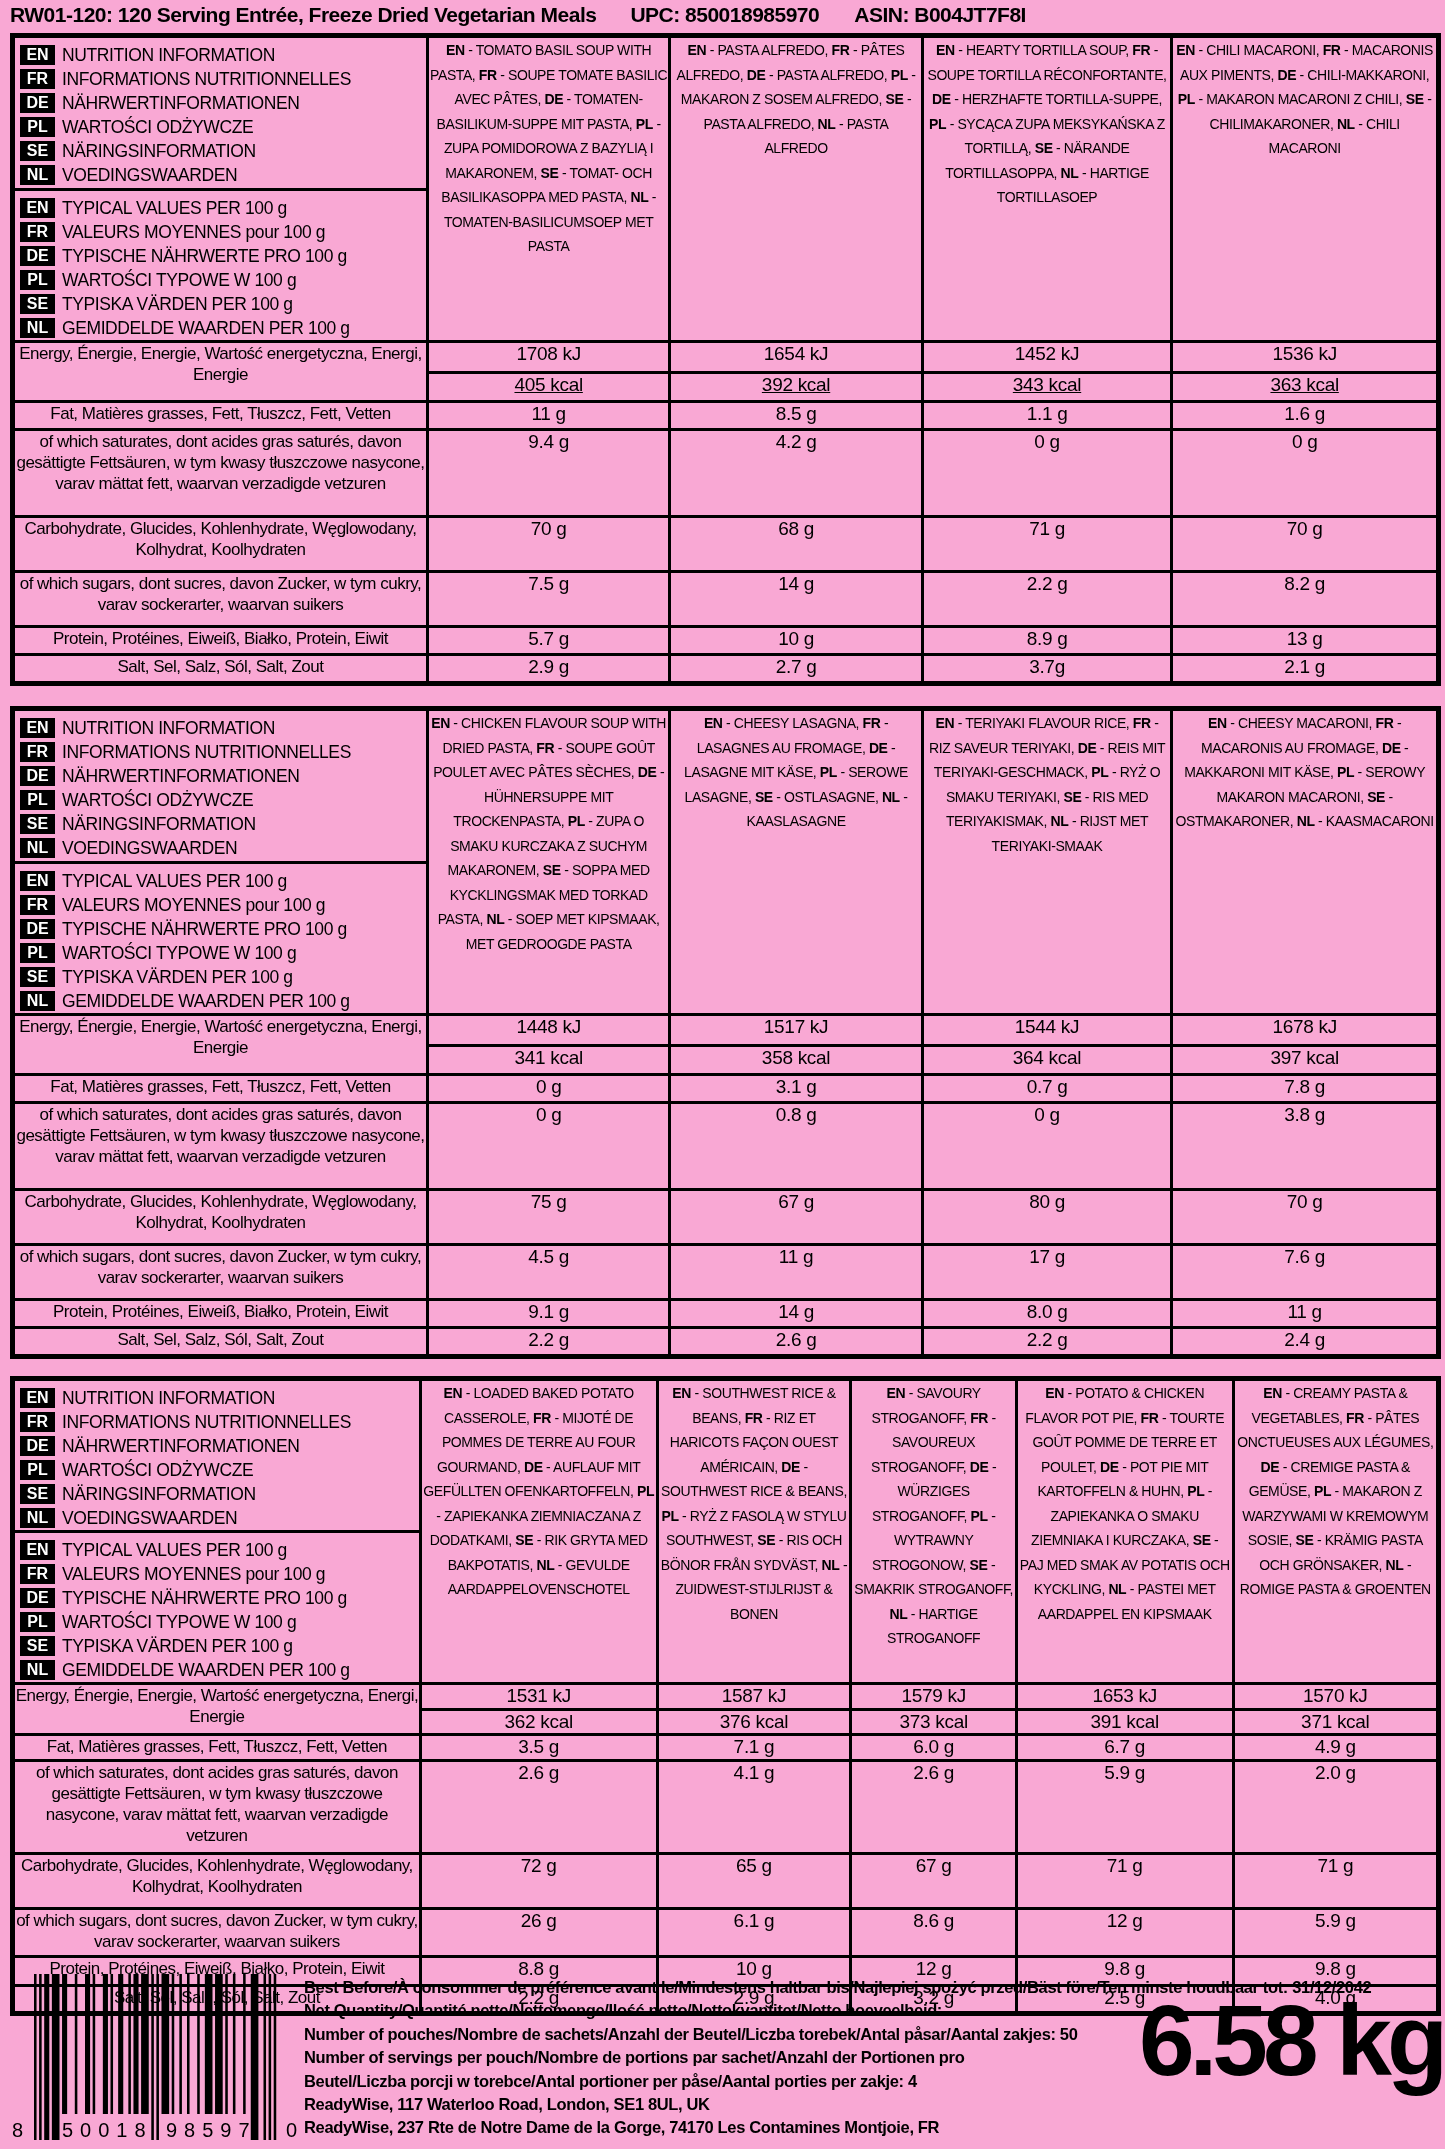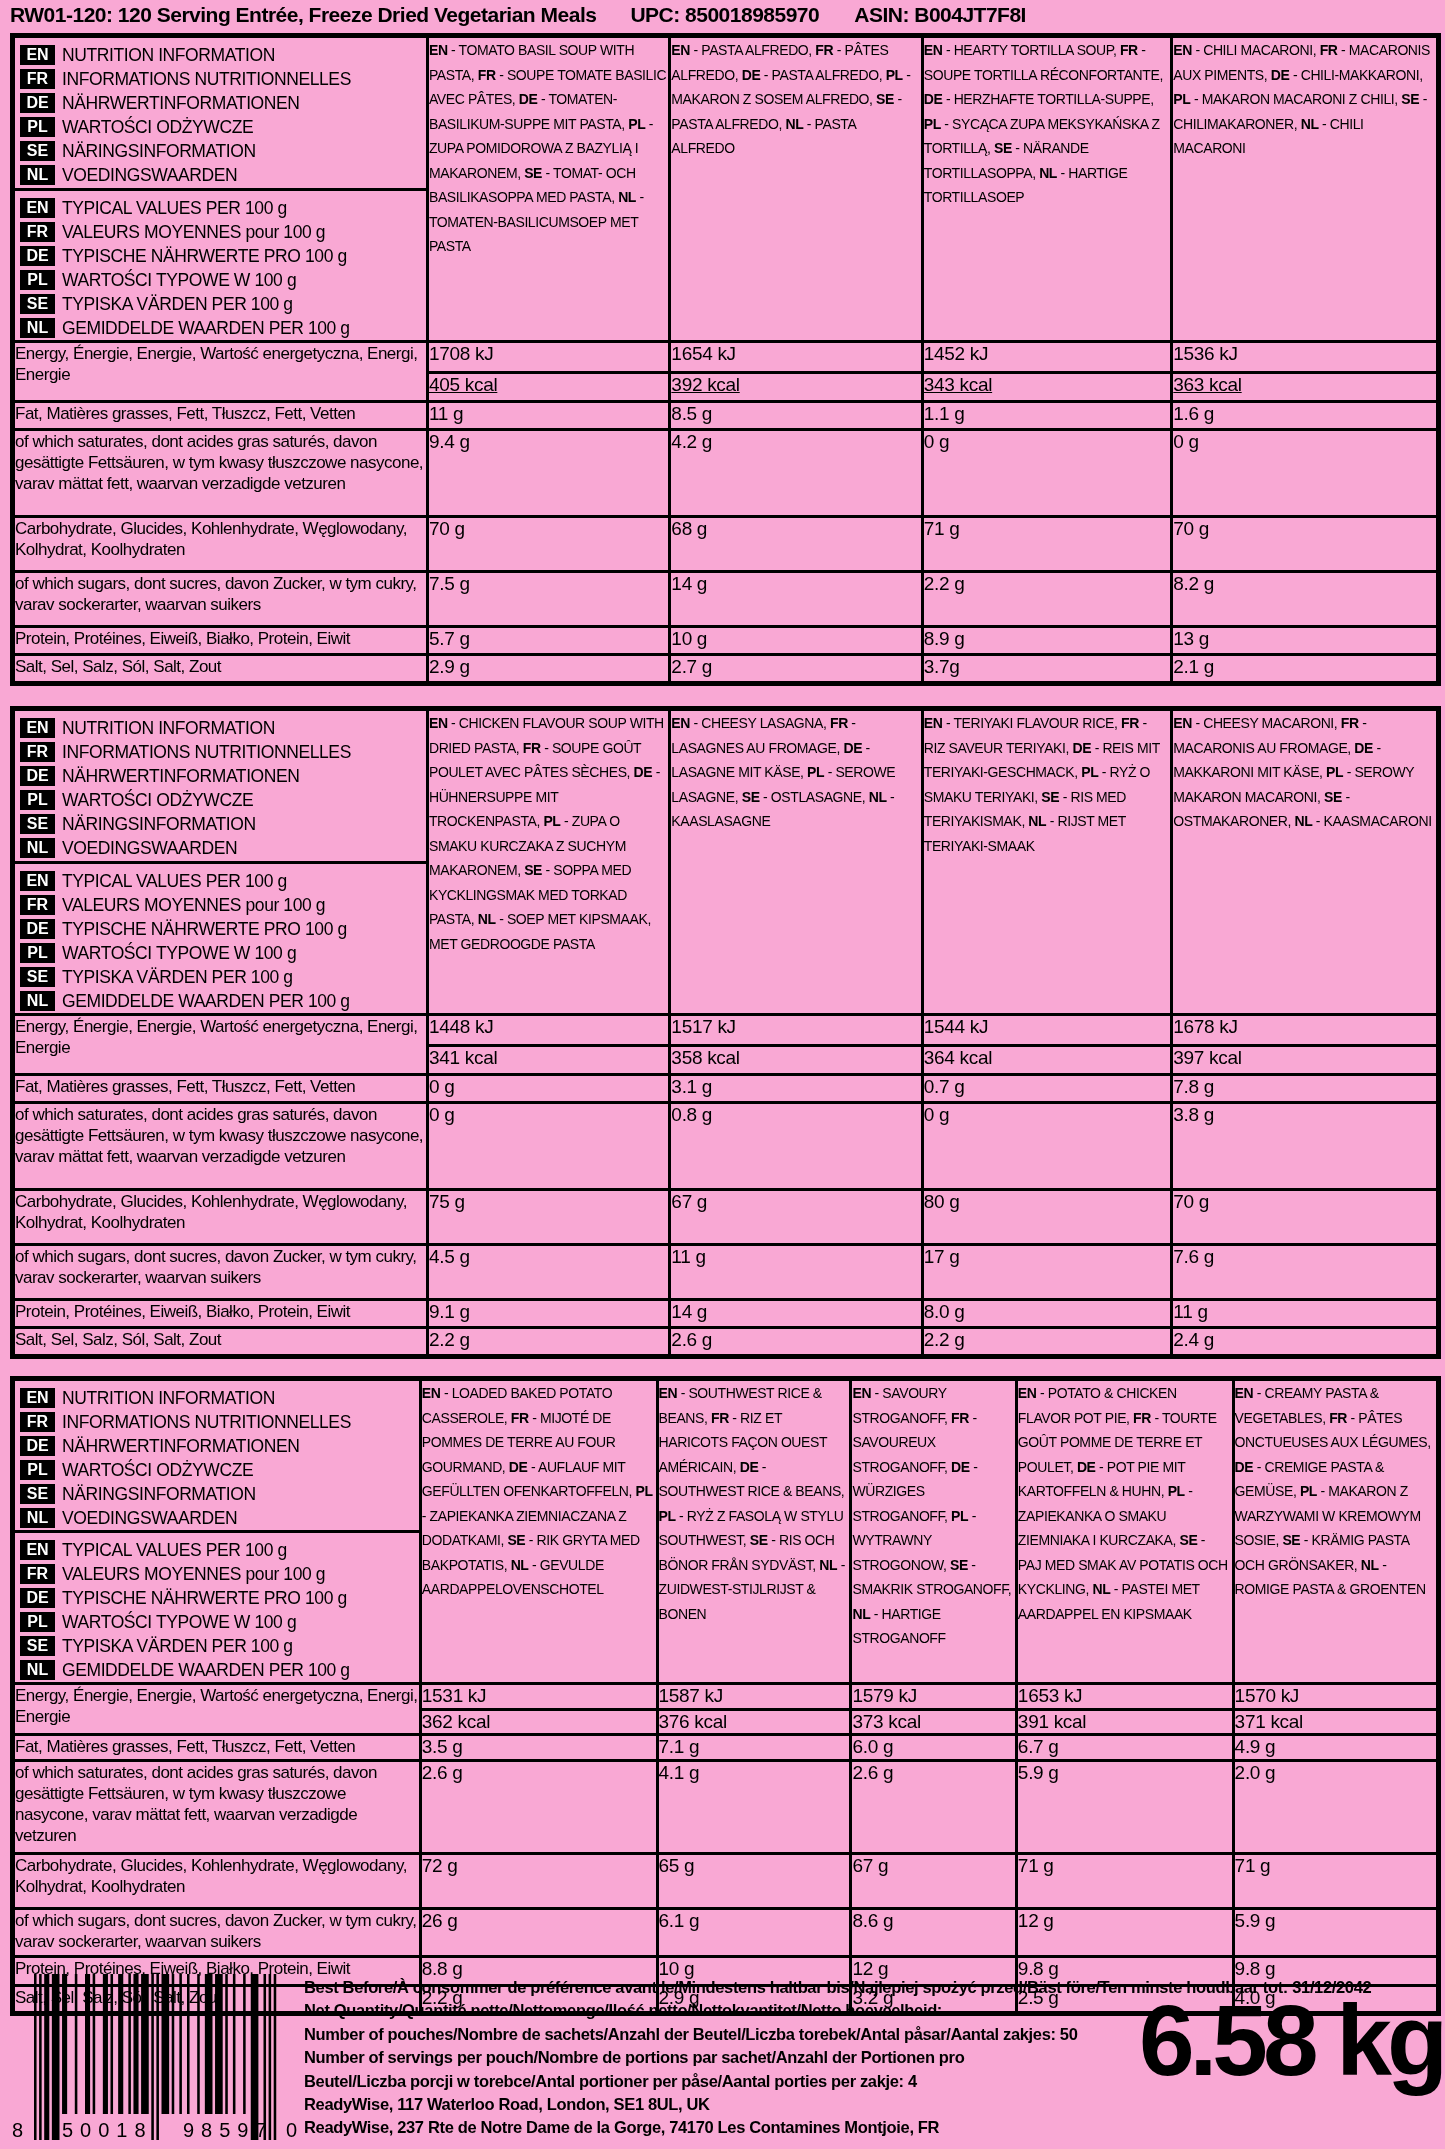--- a/index.html
+++ b/index.html
@@ -4,21 +4,21 @@
 <style>
   html,body{margin:0;padding:0;background:#fff;}
   body{width:1445px;height:2149px;font-family:"Liberation Sans",sans-serif;color:#000;-webkit-font-smoothing:antialiased;}
   .page{position:relative;width:1445px;height:2149px;background:#f9a8d4;overflow:hidden;}
 
   .top-header{position:absolute;left:10px;top:3px;display:flex;align-items:baseline;
     font-weight:bold;font-size:21px;letter-spacing:-0.5px;white-space:nowrap;}
   .top-header .upc{margin-left:34px;}
   .top-header .asin{margin-left:35px;}
 
-  #tables{position:absolute;left:10px;top:33px;width:1298px;}
+  #tables{position:absolute;left:10px;top:33px;width:1298px;text-align:center;}
   table.nutri{border-collapse:collapse;table-layout:fixed;width:1431px;border:5px solid #000;}
   table.nutri td{border:3px solid #000;vertical-align:top;overflow:hidden;padding:0;}
 
   td.hdrcell{padding:0;}
   .hdr-block{box-sizing:border-box;padding:5px 4px 0 5px;}
   .hdr-block.info{border-bottom:3px solid #000;}
   .lang-line{display:flex;align-items:center;height:24px;}
   .badge{display:inline-flex;flex:none;justify-content:center;align-items:center;
     width:35px;height:20px;background:#000;color:#fff;font-weight:bold;font-size:16px;margin-right:7px;}
   .lang-text{font-size:17.5px;letter-spacing:-0.4px;white-space:nowrap;}
@@ -27,21 +27,21 @@
   td.prod b{font-weight:bold;}
 
   td.lab{font-size:17px;line-height:21px;letter-spacing:-0.5px;padding:3px 4px 0 6px;}
   td.val{font-size:19px;line-height:21px;letter-spacing:-0.3px;padding:3px 4px 0 8px;white-space:nowrap;}
 
   .footer{position:absolute;left:0;top:1968px;width:1445px;height:181px;}
   .bc-wrap{position:absolute;left:10px;top:6px;width:306px;height:170px;}
   .bc-digits{position:absolute;top:144px;font-size:20px;line-height:24px;font-weight:normal;}
   .bc-d-first{left:2px;}
   .bc-g-left{left:52px;letter-spacing:7px;}
-  .bc-g-right{left:173px;letter-spacing:7px;}
+  .bc-g-right{left:156px;letter-spacing:7px;}
   .bc-d-last{left:276px;}
 
   .foot-text{position:absolute;left:304px;top:8px;width:1118px;
     font-weight:bold;font-size:16.5px;line-height:23.4px;letter-spacing:-0.35px;}
   .foot-line{white-space:nowrap;overflow:hidden;}
 
   .net-weight{position:absolute;right:2px;top:22px;font-weight:bold;font-size:100px;
     line-height:1;letter-spacing:-5px;white-space:nowrap;}
 </style>
 </head>

